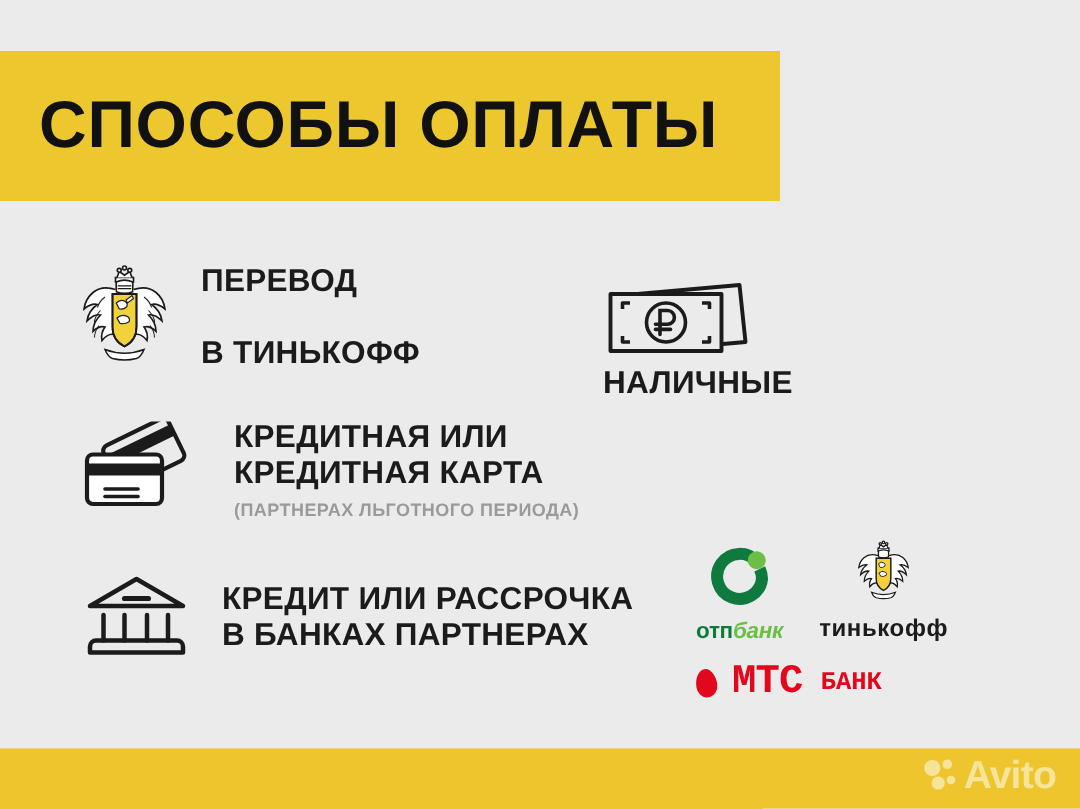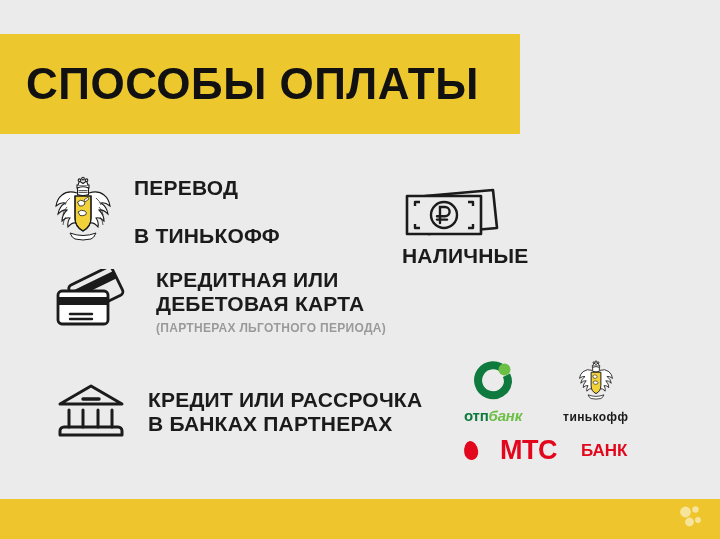--- a/index.html
+++ b/index.html
@@ -79,68 +79,69 @@
     white-space: nowrap;
   }
 
   
   #row-transfer { left: 48px; top: 176px; }
   #row-transfer .labels { margin-left: 16px; gap: 24px; }
 
   #row-cash { left: 378px; top: 186px; flex-direction: column; }
   #row-cash .labels { margin-left: 24px; }
 
-  #row-card { left: 52px; top: 268px; }
+  #row-card { left: 52px; top: 280px; }
   #row-card .labels { margin-left: 20px; }
 
   #row-bank { left: 54px; top: 382px; }
   #row-bank .labels { margin-left: 20px; }
 
   
   .partners {
     position: absolute;
     left: 464px;
     top: 360px;
     width: 190px;
   }
   .partners-top {
     display: flex;
     align-items: flex-end;
-    gap: 41px;
+    gap: 24px;
   }
   .partner {
     display: flex;
     flex-direction: column;
     align-items: center;
   }
 
   .otp-word {
     margin-top: 2px;
     font-size: 15px;
     font-weight: 700;
     letter-spacing: -0.2px;
     line-height: 1;
   }
   .otp-word .otp-a { color: #0f7a3d; }
   .otp-word .otp-b { color: #6cbf45; font-style: italic; }
 
   .tin-word {
     margin-top: 3px;
-    font-size: 12px;
+    font-size: 16px;
     font-weight: 700;
     color: #1b1b1b;
     letter-spacing: 0.4px;
     line-height: 1;
   }
 
   .mts-row {
     margin-top: 14px;
     display: flex;
     align-items: center;
-    gap: 22px;
+    gap: 10px;
+    font-family: Liberation Mono, monospace;
   }
   .mts-egg {
     width: 14px;
     height: 19px;
     background: #e2071c;
     border-radius: 50% 50% 50% 50% / 58% 58% 42% 42%;
     transform: rotate(-8deg);
     flex: 0 0 auto;
   }
   .mts-main {
@@ -271,21 +272,21 @@
 
           <rect x="6" y="22" width="50" height="33" rx="4" fill="#ffffff"></rect>
           <rect x="6" y="28" width="50" height="8" fill="#1b1b1b" stroke="none"></rect>
           <path d="M18 45 h22" stroke-width="2.4" stroke-linecap="round"></path>
           <path d="M18 50 h22" stroke-width="2.4" stroke-linecap="round"></path>
         </g>
       </svg>
     </div>
     <div class="labels">
       <div class="label-line">КРЕДИТНАЯ ИЛИ</div>
-      <div class="label-line">ДЕБЕТОВАЯ КАРТА</div>
+      <div class="label-line">КРЕДИТНАЯ КАРТА</div>
       <div class="sub-line">(ПАРТНЕРАХ ЛЬГОТНОГО ПЕРИОДА)</div>
     </div>
   </div>
 
   <div class="row" id="row-bank">
     <div class="icon-box">
       <svg width="74" height="60" viewBox="0 0 74 60" aria-hidden="true">
         <g fill="none" stroke="#1b1b1b" stroke-width="3" stroke-linejoin="round" stroke-linecap="round">
 
           <path d="M6 22 L37 4 L68 22 Z"></path>
@@ -353,16 +354,17 @@
   </div>
 
   <div class="avito-bar">
     <div class="avito-mark">
       <svg width="26" height="26" viewBox="0 0 26 26" aria-hidden="true">
         <circle cx="7.5" cy="9" r="5.4" fill="#f6e49b"></circle>
         <circle cx="17.5" cy="6.5" r="3.2" fill="#f6e49b"></circle>
         <circle cx="11.5" cy="19" r="4.4" fill="#f6e49b"></circle>
         <circle cx="20" cy="17" r="2.9" fill="#f6e49b"></circle>
       </svg>
+      <div class="avito-word">Avito</div>
     </div>
   </div>
 
 </div>
 
 </body></html>

